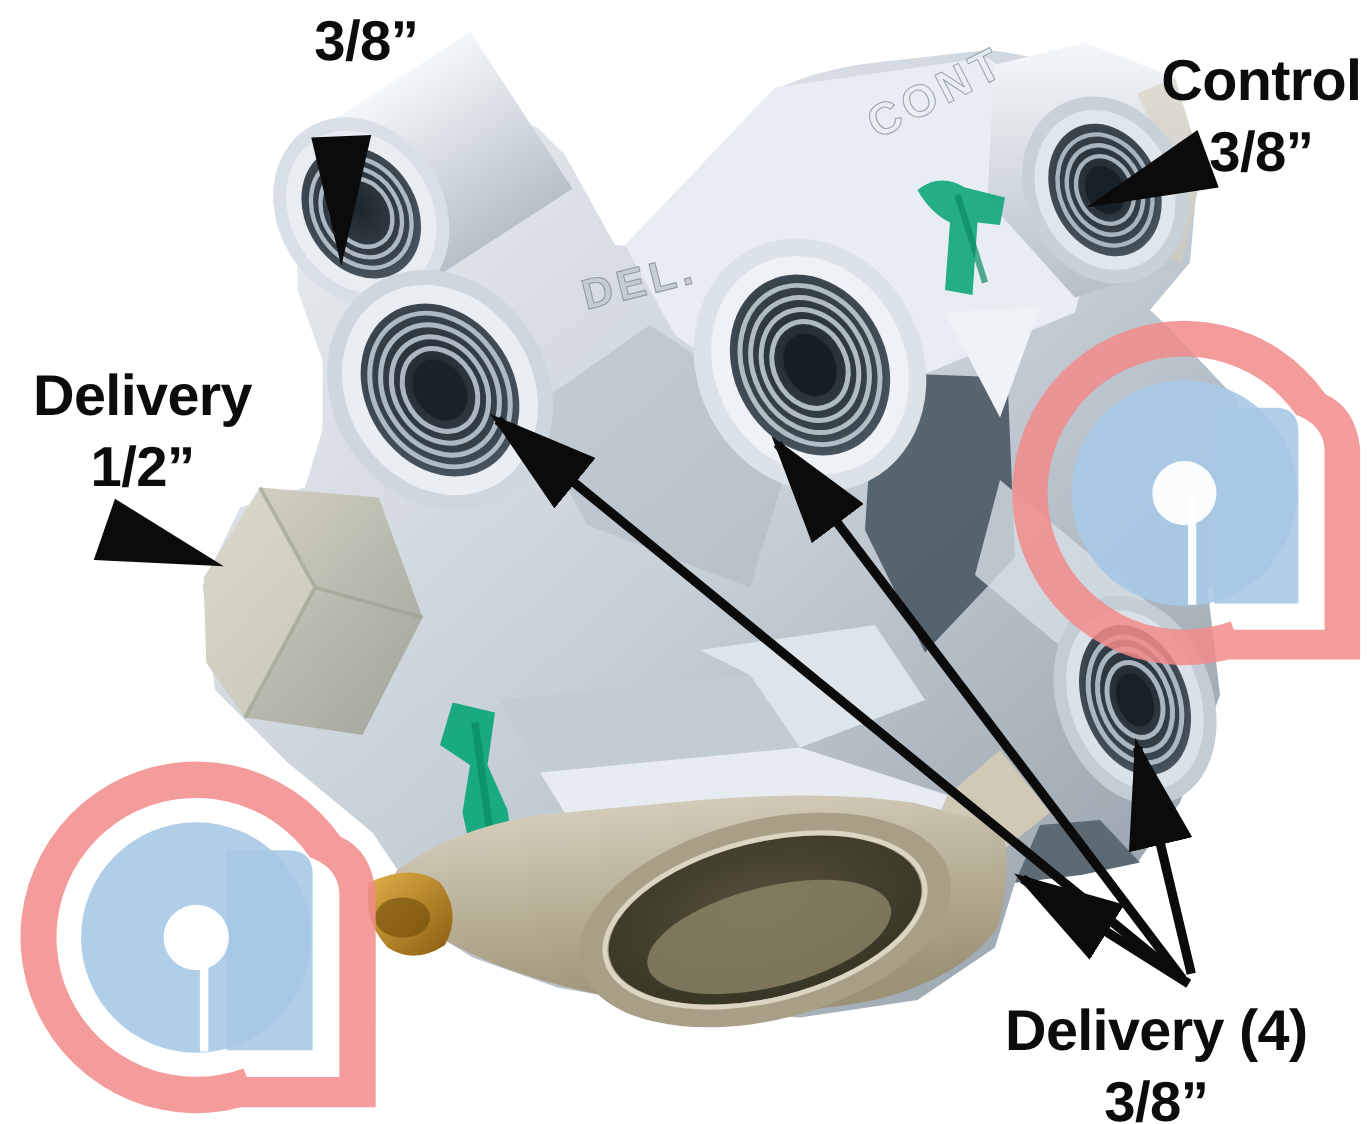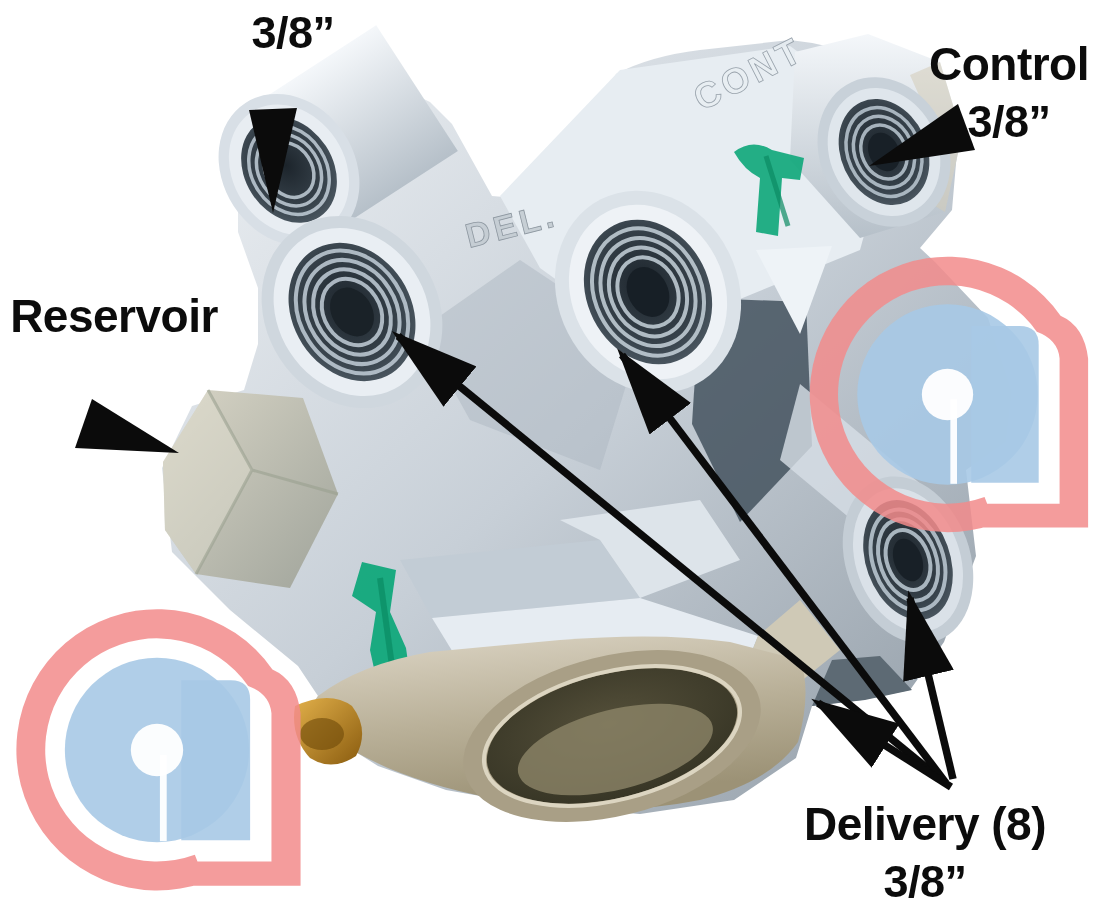--- a/index.html
+++ b/index.html
@@ -198,19 +198,20 @@
 </svg>
 
   <div class="callout" id="lbl-supply">
     <div class="l2">3/8”</div>
   </div>
   <div class="callout" id="lbl-control">
     <div class="l1">Control</div>
     <div class="l2">3/8”</div>
   </div>
   <div class="callout" id="lbl-reservoir">
-    <div class="l1">Reservoir</div>
+    <div class="l1">Delivery</div>
+    <div class="l2">1/2”</div>
   </div>
   <div class="callout" id="lbl-delivery">
-    <div class="l1">Delivery (8)</div>
+    <div class="l1">Delivery (4)</div>
     <div class="l2">3/8”</div>
   </div>
 </div>
 
 </body></html>

